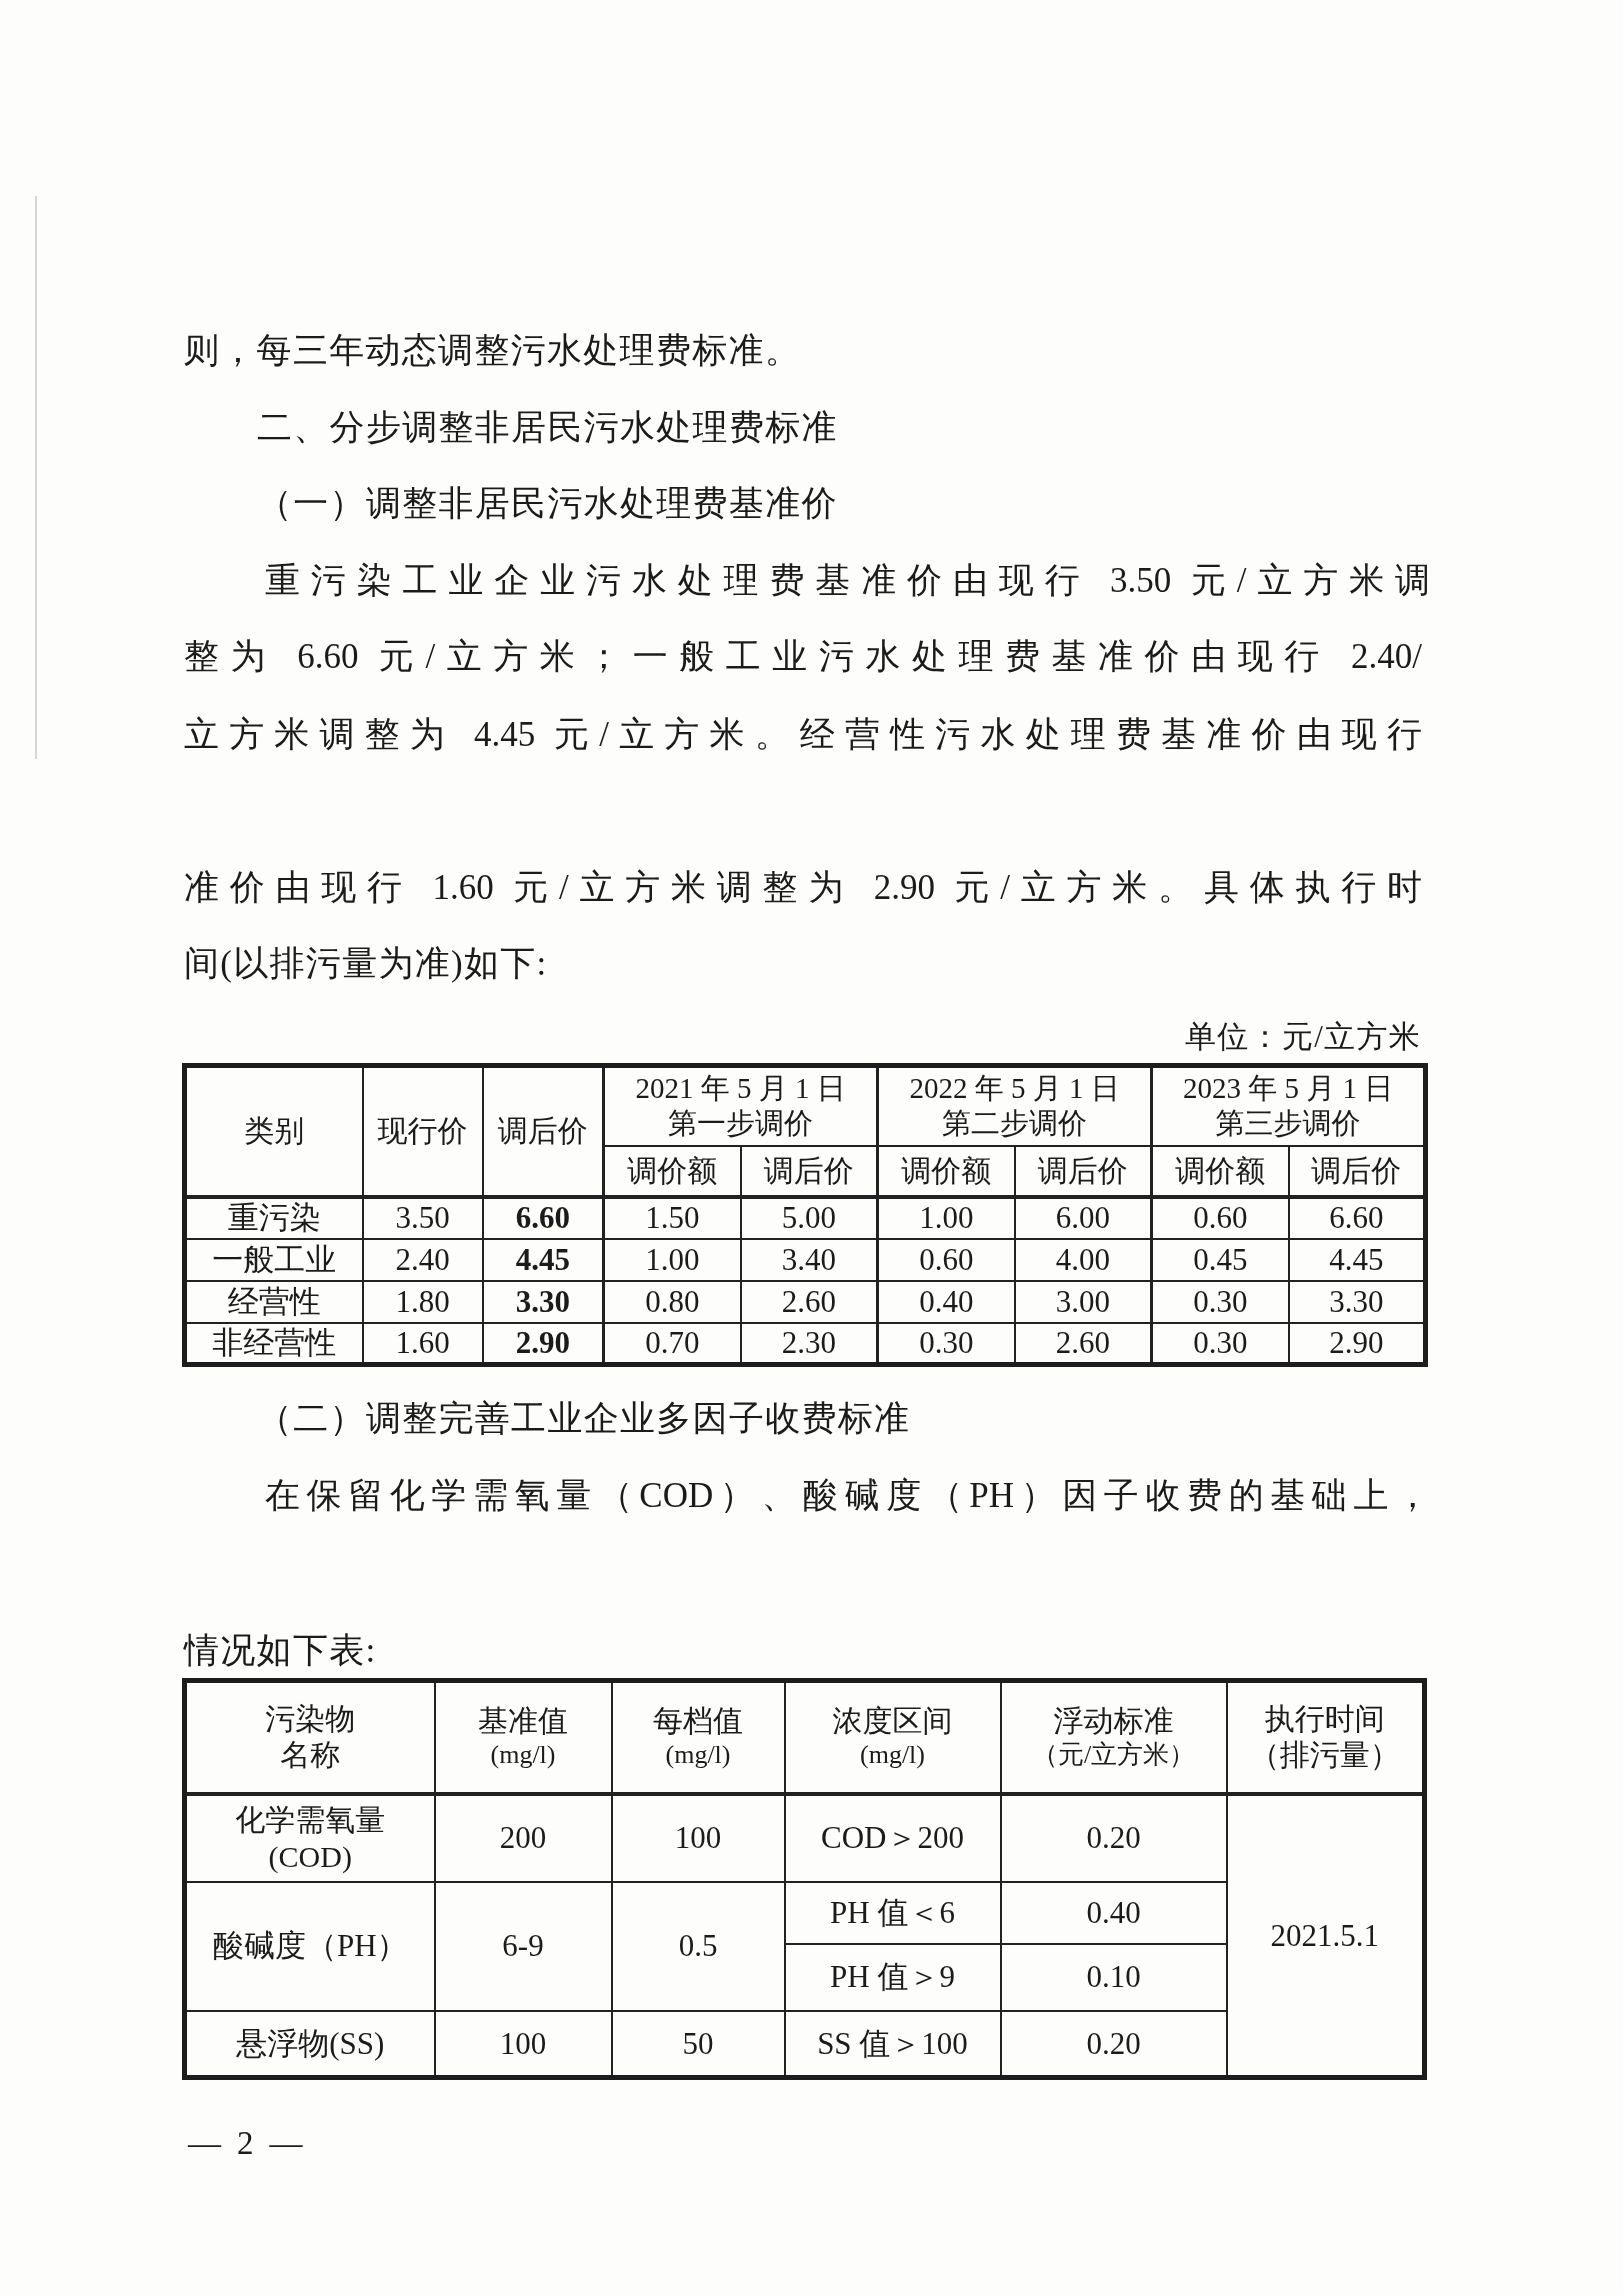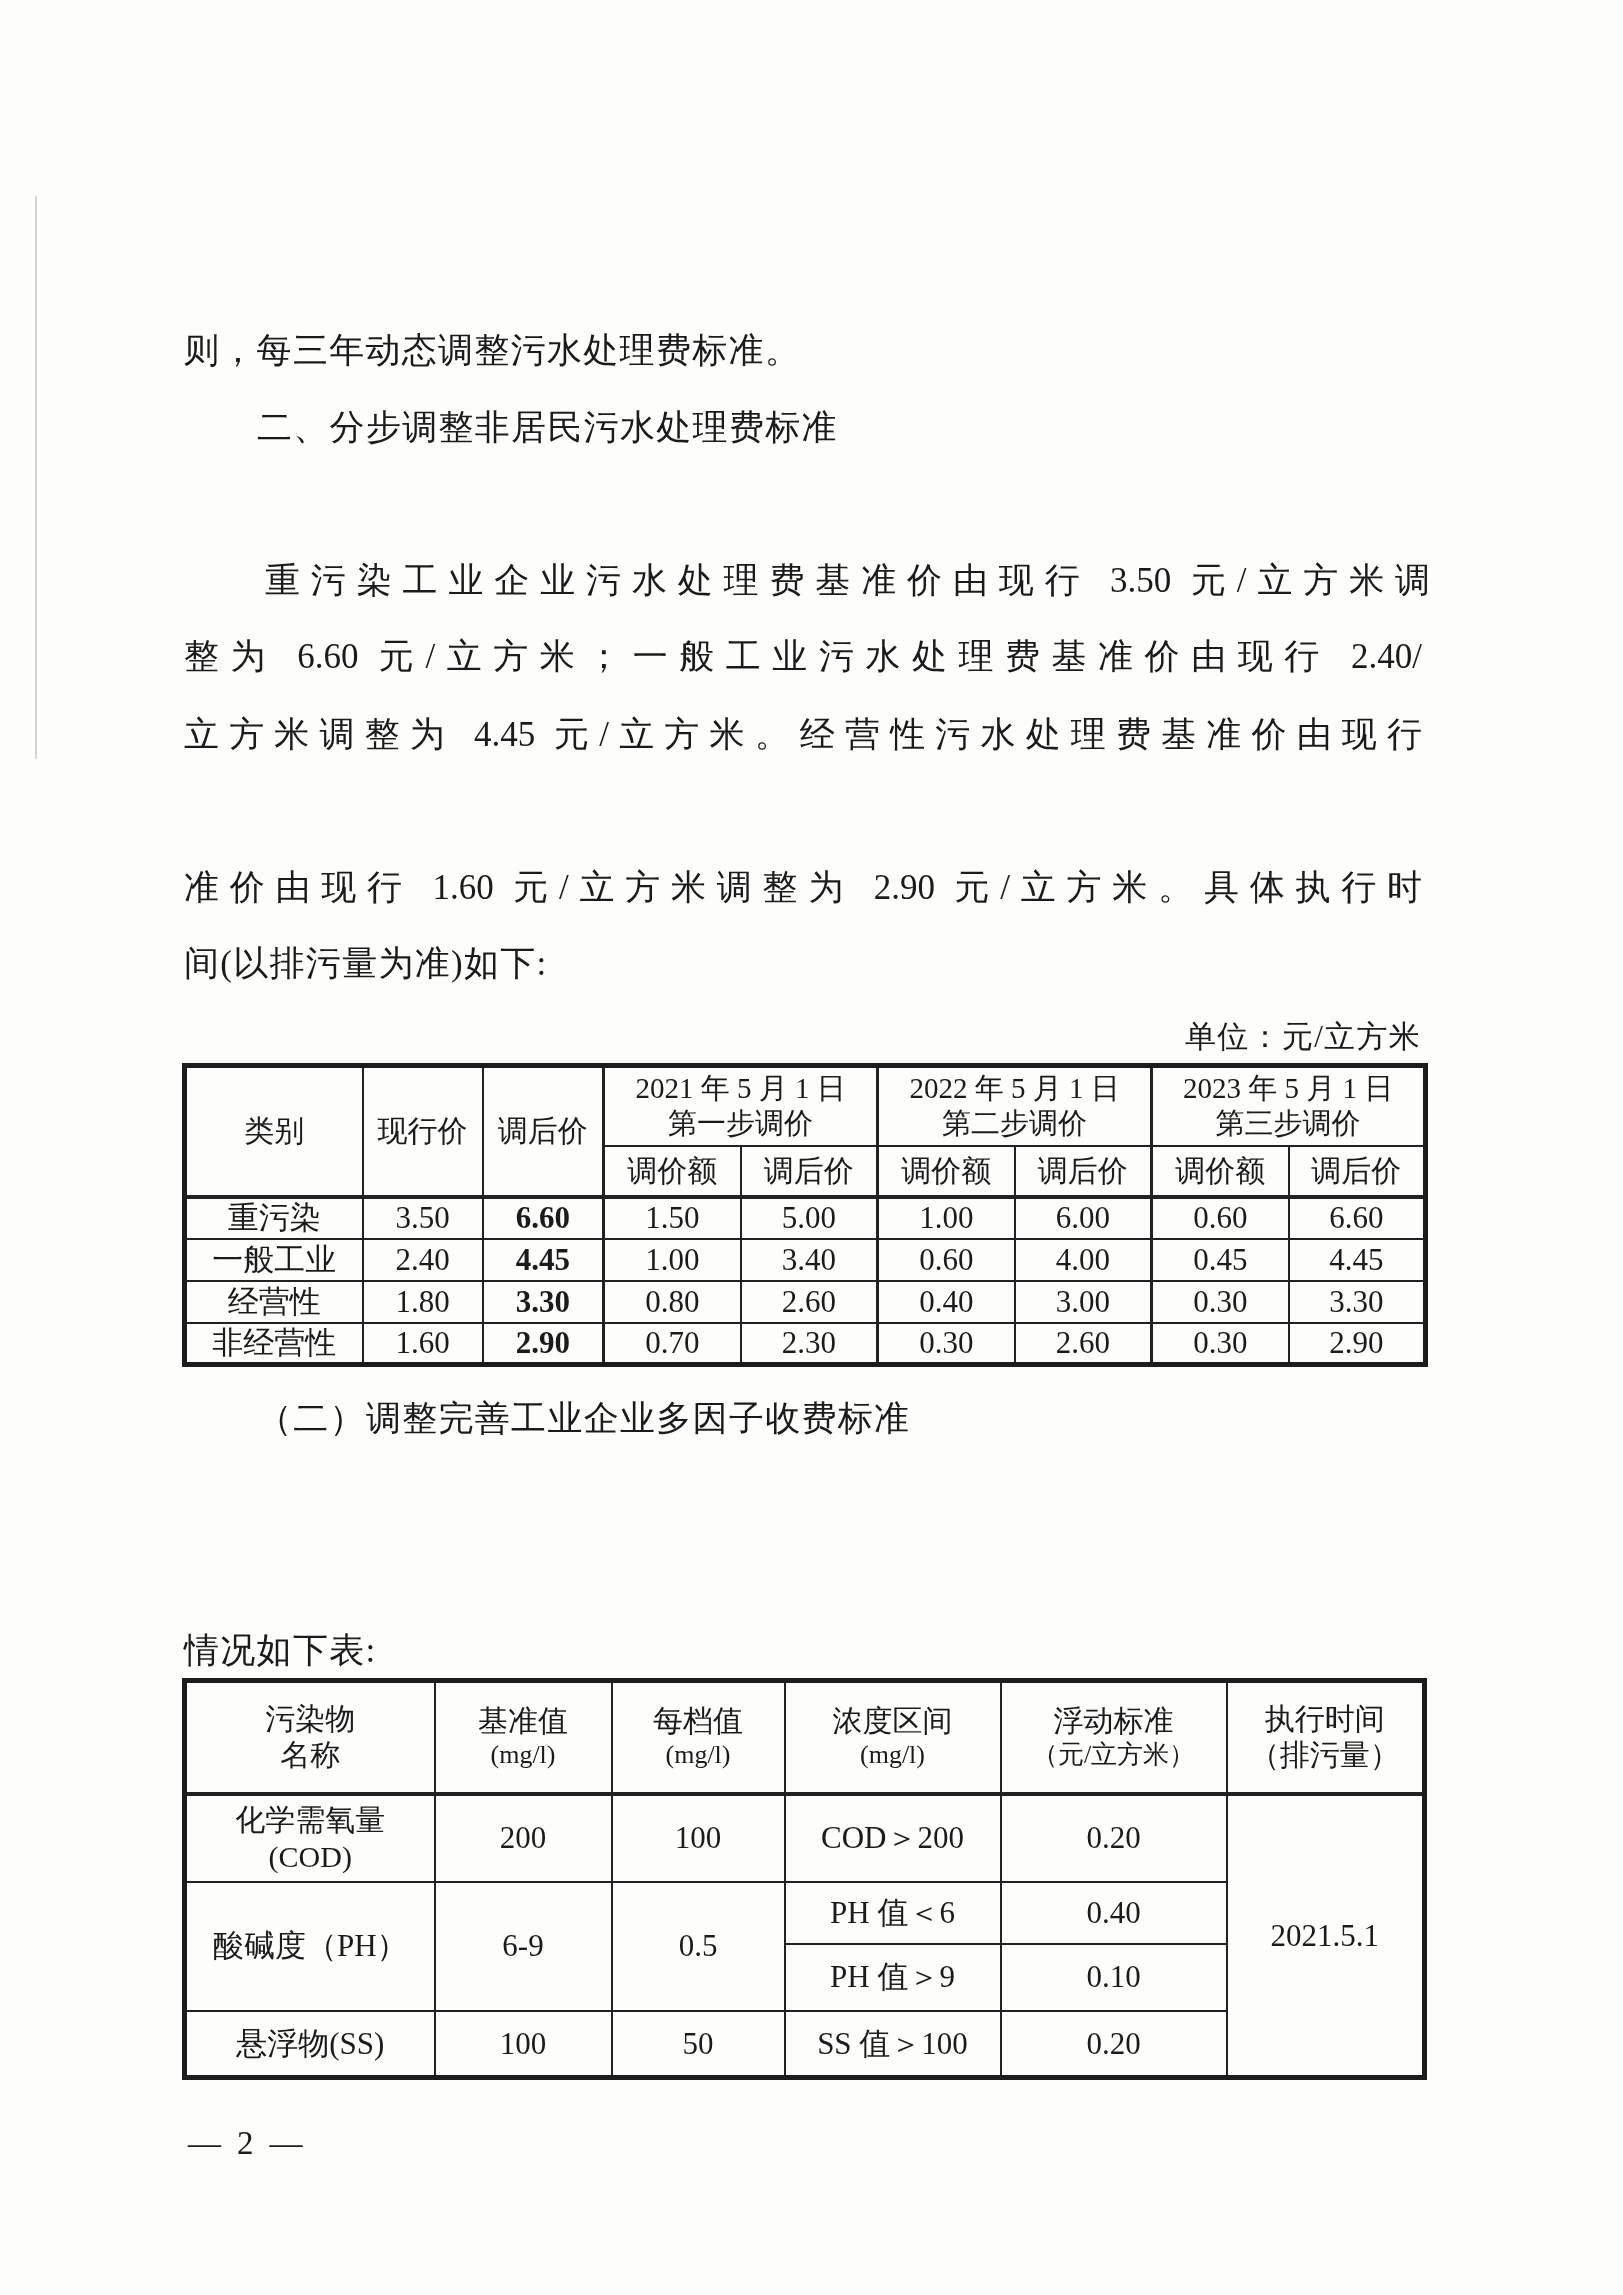--- a/index.html
+++ b/index.html
@@ -71,20 +71,21 @@
 </style>
 </head>
 <body>
 
 <div class="page">
 
   <div class="scan-line"></div>
 
   <div class="bline" style="top:327px">则，每三年动态调整污水处理费标准。</div>
   <div class="bline indent" style="top:404px">二、分步调整非居民污水处理费标准</div>
+  <div class="bline indent" style="top:480px">（一）调整非居民污水处理费基准价</div>
   <div class="bline just indent" style="top:557px">重污染工业企业污水处理费基准价由现行 3.50 元/立方米调</div>
   <div class="bline just" style="top:633px">整为 6.60 元/立方米；一般工业污水处理费基准价由现行 2.40/</div>
   <div class="bline just" style="top:711px">立方米调整为 4.45 元/立方米。经营性污水处理费基准价由现行</div>
   <div class="bline just" style="top:864px">准价由现行 1.60 元/立方米调整为 2.90 元/立方米。具体执行时</div>
   <div class="bline" style="top:940px">间(以排污量为准)如下:</div>
 
   <div class="unit-label">单位：元/立方米</div>
 
   <table id="table1" class="doc-table">
     <colgroup>
@@ -165,20 +166,21 @@
         <td>2.30</td>
         <td class="grp-l">0.30</td>
         <td>2.60</td>
         <td class="grp-l">0.30</td>
         <td>2.90</td>
       </tr>
     </tbody>
   </table>
 
   <div class="bline indent" style="top:1395px">（二）调整完善工业企业多因子收费标准</div>
+  <div class="bline just indent" style="top:1472px">在保留化学需氧量（COD）、酸碱度（PH）因子收费的基础上，</div>
   <div class="bline" style="top:1627px">情况如下表:</div>
 
   <table id="table2" class="doc-table">
     <colgroup>
       <col style="width:250px">
         <col style="width:177px">
         <col style="width:173px">
       <col style="width:216px">
         <col style="width:226px">
         <col style="width:198px">

